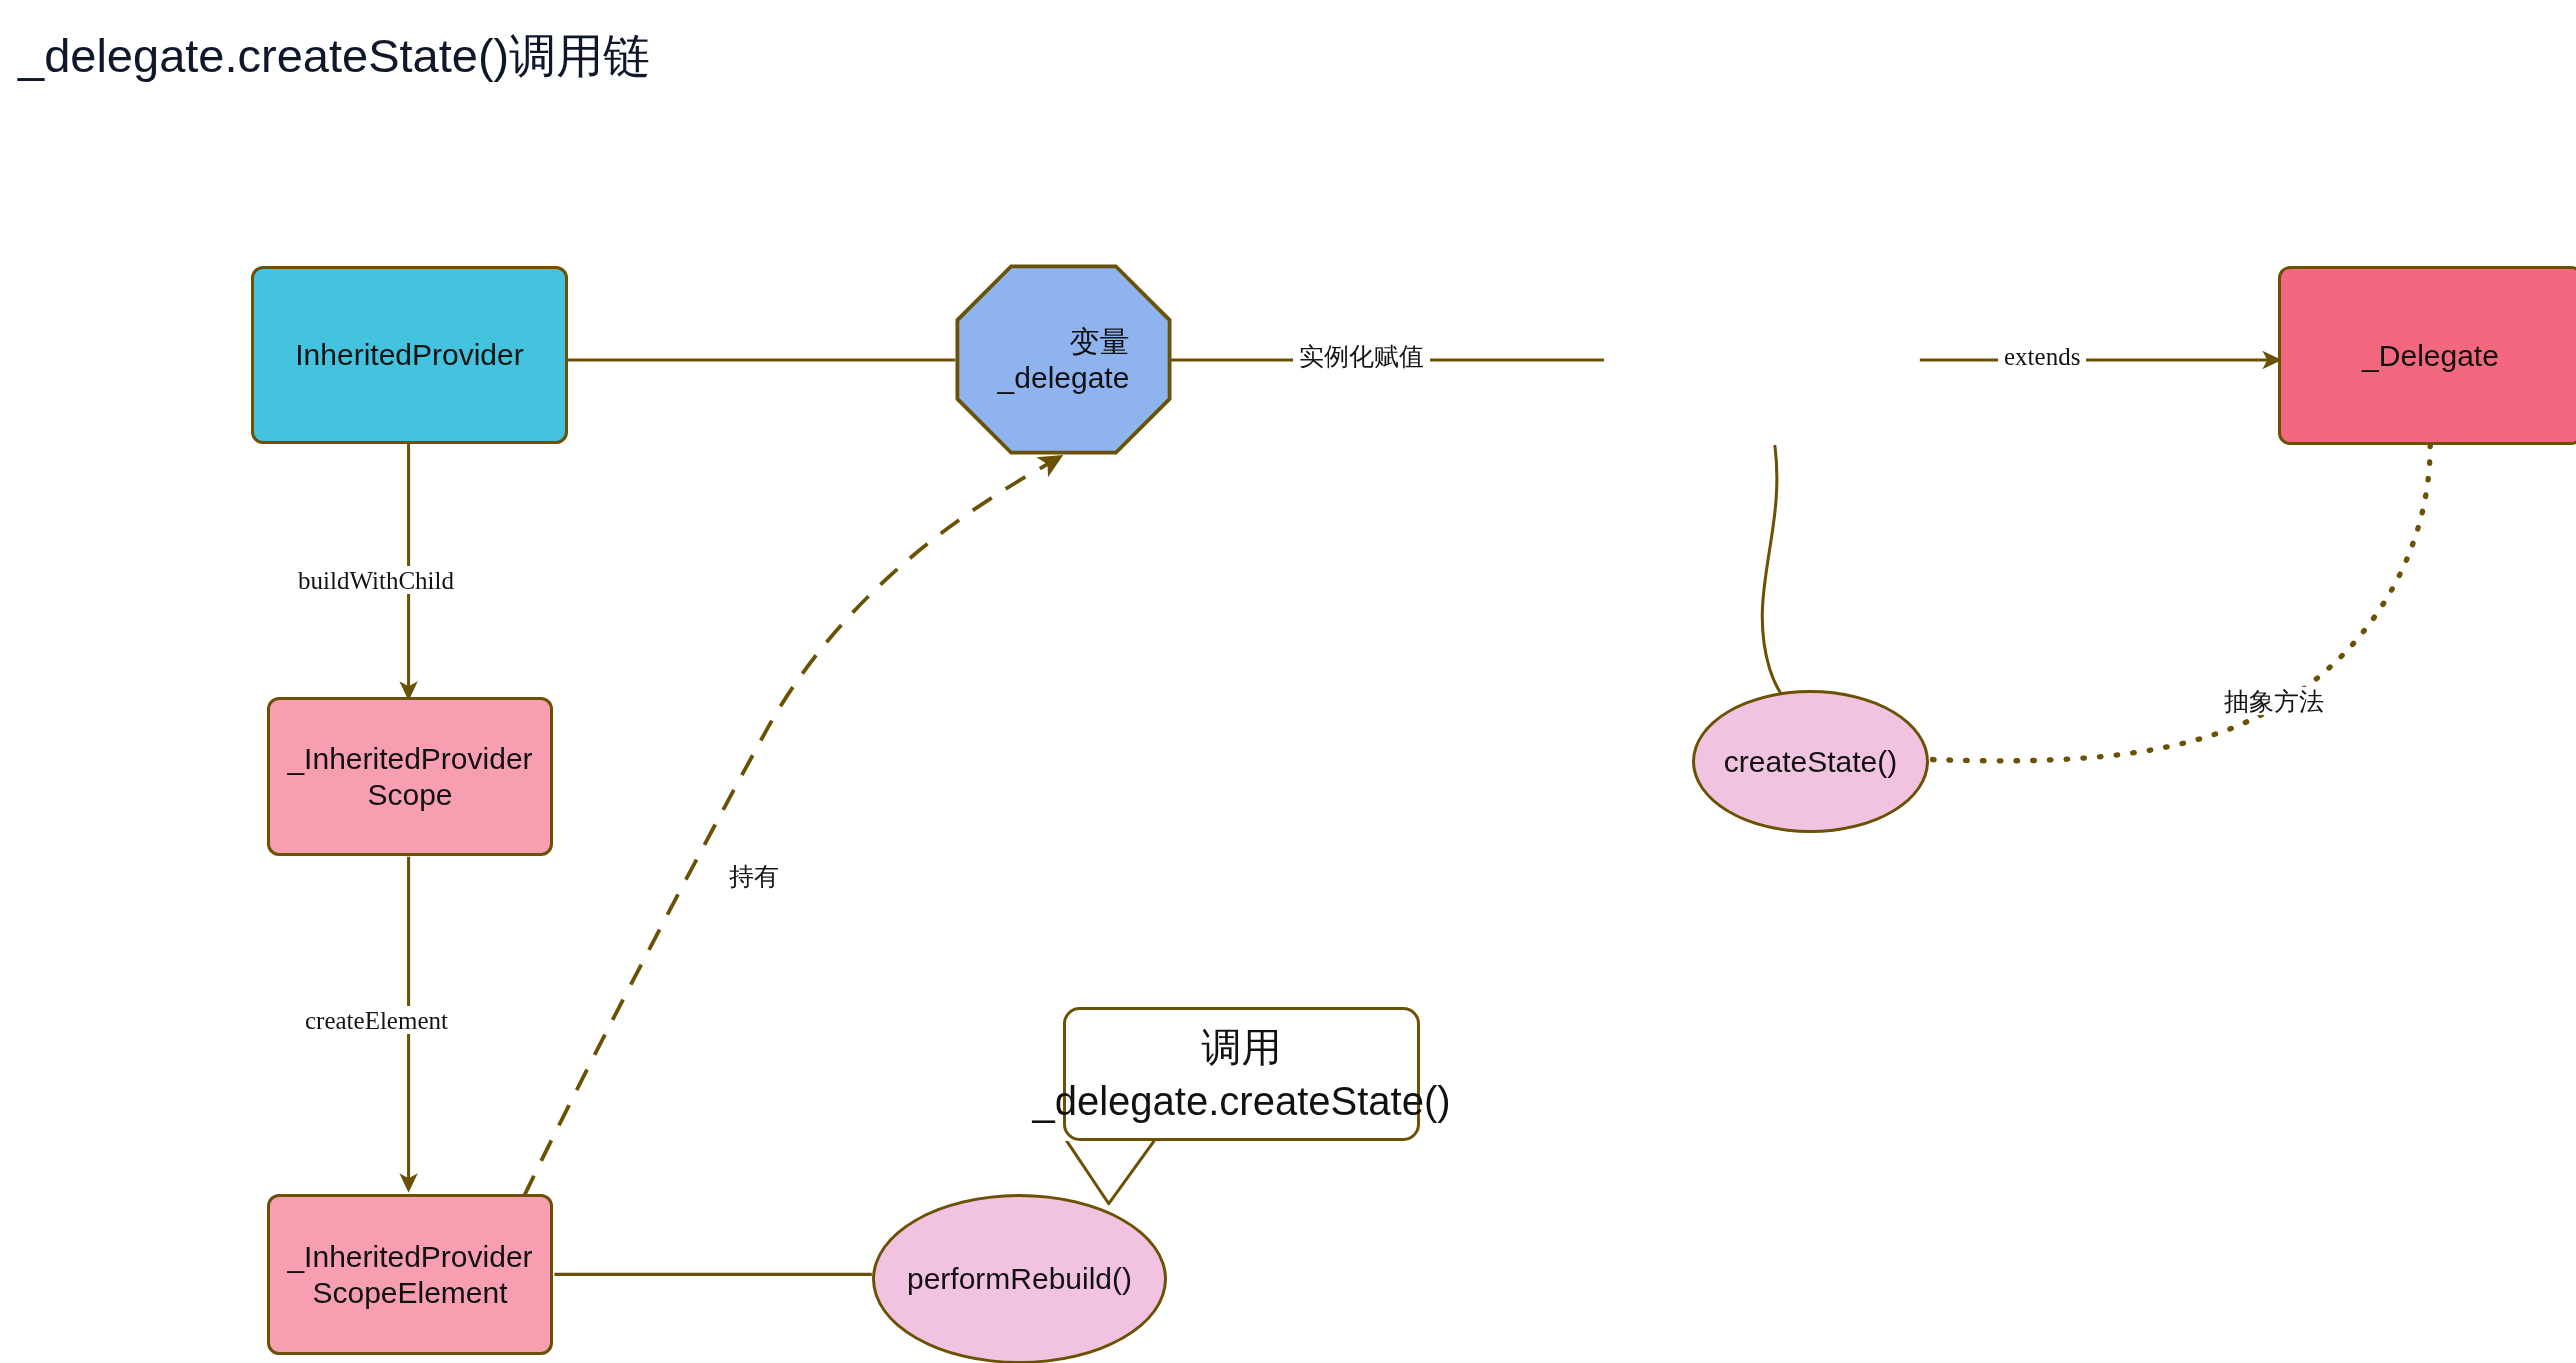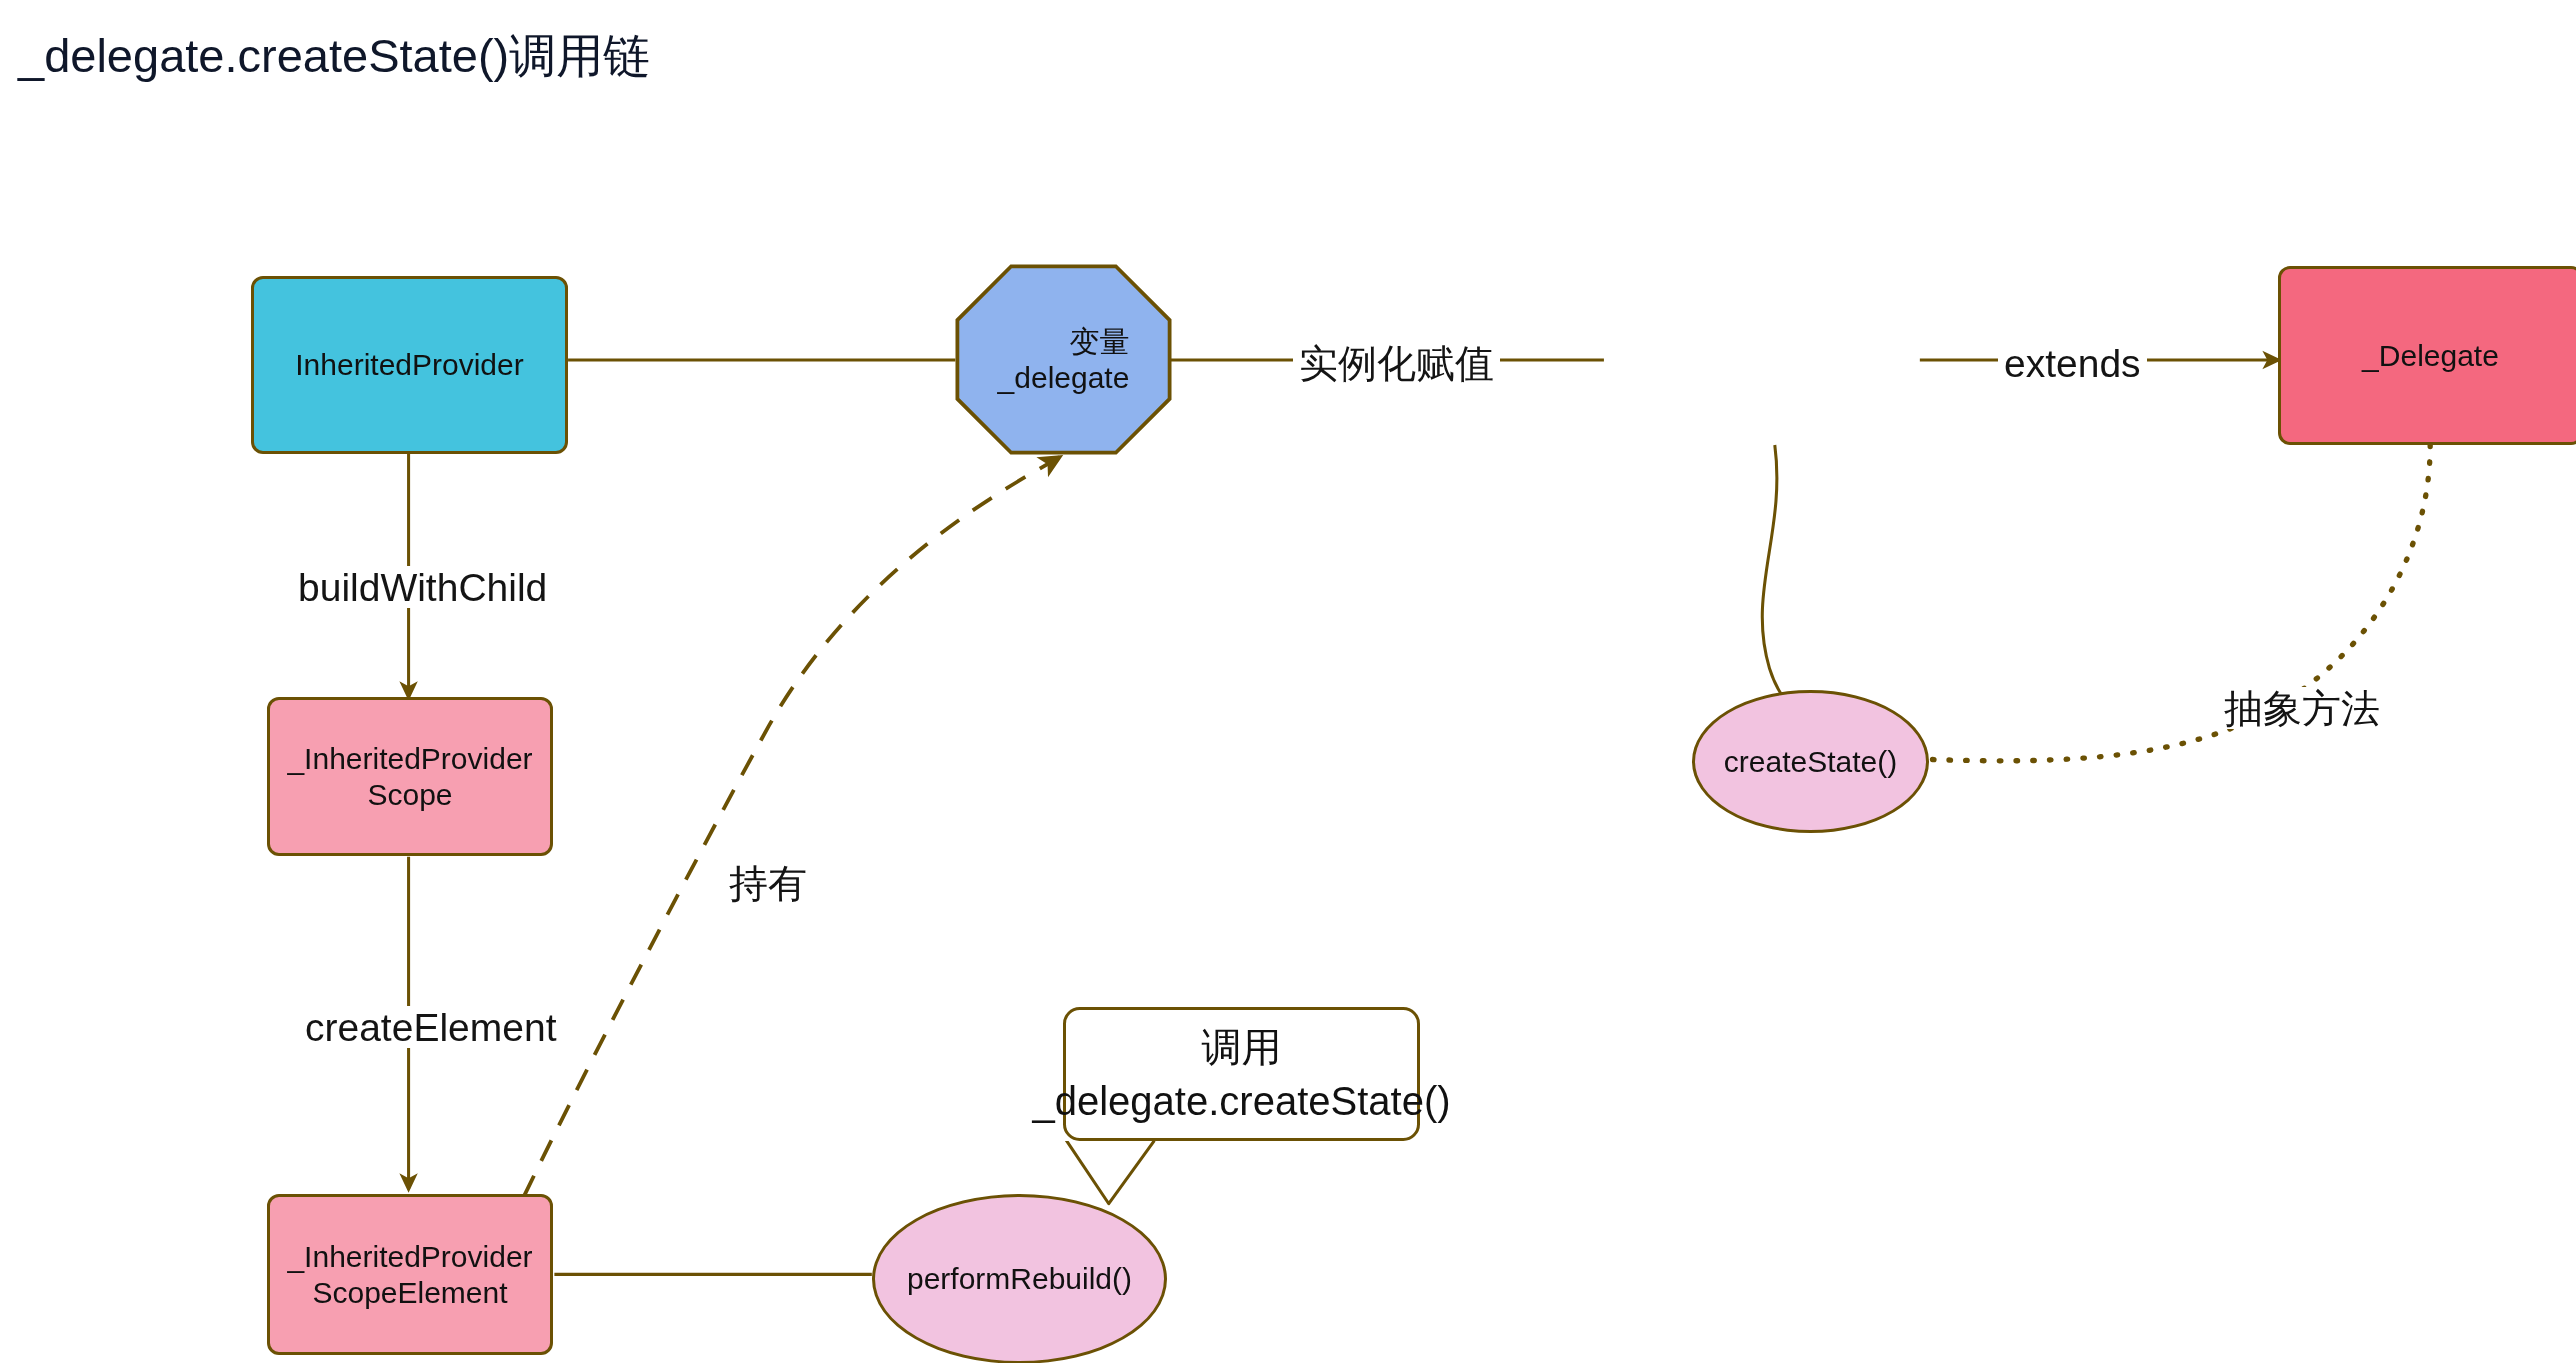--- a/index.html
+++ b/index.html
@@ -86,26 +86,27 @@
     align-items: center;
     justify-content: center;
     text-align: center;
     font-size: 40px;
     line-height: 1.35;
     color: #111111;
   }
   .callout .node-label { white-space: pre-line; padding: 0 10.6px; }
   .edge-label {
     position: absolute;
-    font-size: 39px;
+    font-size: 25px;
     line-height: 1;
     color: #141414;
     background: #ffffff;
     padding: 1.5px 6px;
     white-space: nowrap;
+    font-family: Liberation Serif, serif;
   }
 </style>
 </head>
 <body>
 
 <div id="canvas">
 
   <div id="page-title">_delegate.createState()调用链</div>
 
   <svg id="edges" viewBox="0 0 3392 1796" width="2576" height="1364" xmlns="http://www.w3.org/2000/svg">
@@ -130,21 +131,21 @@
     <path d="M 730 1678 L 1148 1678" fill="none" stroke="#6b5104" stroke-width="4"></path>
 
     <path d="M 2337 586 C 2352 700 2300 780 2330 880 C 2345 928 2372 940 2380 962" fill="none" stroke="#6b5104" stroke-width="4"></path>
 
     <path d="M 3200 586 C 3200 760 3080 920 2900 972 C 2790 1004 2660 1004 2543 1000" fill="none" stroke="#6b5104" stroke-width="7" stroke-dasharray="2 20" stroke-linecap="round"></path>
 
     <path d="M 1403 1500 L 1460 1585 L 1520 1502" fill="#ffffff" stroke="#6b5104" stroke-width="4" stroke-linejoin="round"></path>
     <path d="M 1400 1499 L 1524 1499" stroke="#ffffff" stroke-width="7" fill="none"></path>
   </svg>
 
-  <div class="node rect cyan" style="left:251px; top:276px; width:317px; height:178px;">
+  <div class="node rect cyan" style="left:251px; top:266px; width:317px; height:178px;">
     <span class="node-label">InheritedProvider</span>
   </div>
 
   <div class="node octagon" style="left:955px; top:264px; width:217px; height:191px;text-align:right;">
     <svg class="oct-svg" width="217" height="191" viewBox="0 0 286 252" xmlns="http://www.w3.org/2000/svg">
       <polygon points="74,3 212,3 283,74 283,178 212,249 74,249 3,178 3,74" fill="#8fb3ee" stroke="#6b5104" stroke-width="5"></polygon>
     </svg>
     <span class="node-label">变量
 _delegate</span>
   </div>

